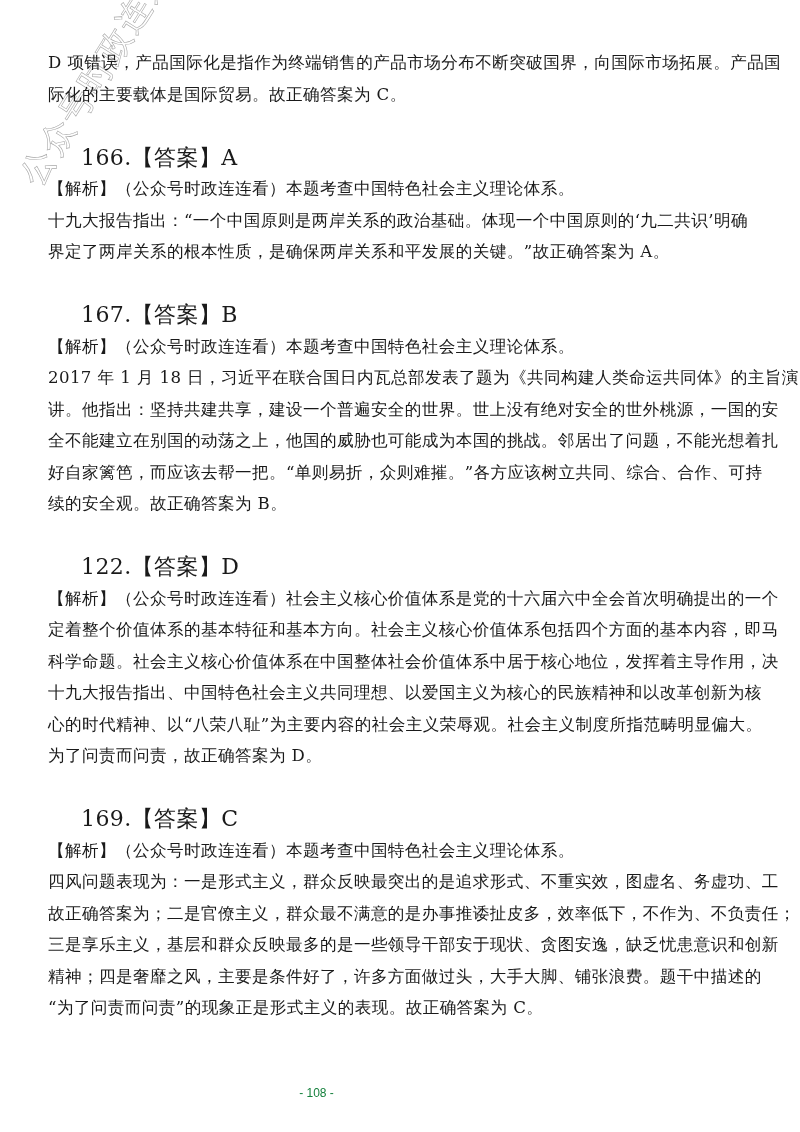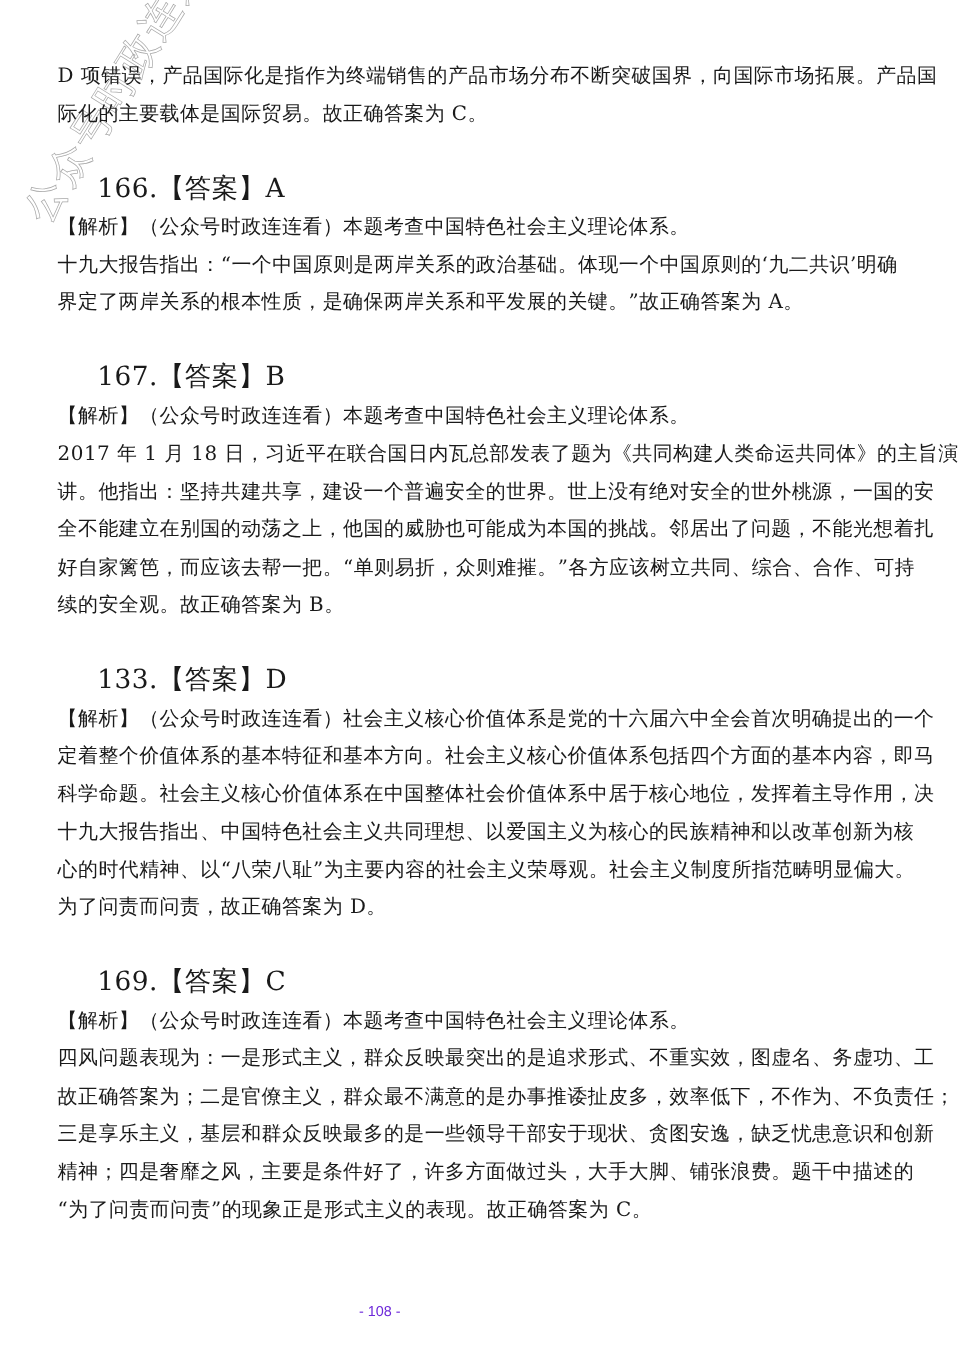--- a/index.html
+++ b/index.html
@@ -4,21 +4,21 @@
 <style>
   html, body { margin: 0; padding: 0; background: #ffffff; }
   body { width: 800px; height: 1132px; position: relative; overflow: hidden;
          font-family: "DejaVu Serif", "Liberation Serif", serif; color: #1a1a1a; }
   .page { position: absolute; left: 48px; top: 47px; width: 704px; }
   .line { height: 31.5px; line-height: 31.5px; font-size: 16.6px; white-space: nowrap;
           letter-spacing: 0.4px; }
   .gap { height: 31.5px; }
   .ans-head { font-size: 22px; margin-left: 33px; }
   .footer { position: absolute; top: 1086px; left: 0; width: 633px; text-align: center;
-            font-size: 12px; font-family: "Liberation Sans", sans-serif; color: #6d28d9; }
+            font-size: 12px; font-family: "Liberation Sans", sans-serif; color: #15803d; }
   .watermark { position: absolute; left: 10px; top: 170px; transform: rotate(-58deg);
                transform-origin: left top; font-size: 34px; letter-spacing: 2px;
                color: transparent; -webkit-text-stroke: 0.6px #9a9a9a;
                font-family: "DejaVu Sans", sans-serif; pointer-events: none; white-space: nowrap;
                opacity: 0.85; }
 </style>
 </head>
 <body>
 
 <div class="watermark">公众号时政连连看</div>
@@ -44,21 +44,21 @@
     <div class="line">【解析】（公众号时政连连看）本题考查中国特色社会主义理论体系。</div>
     <div class="line">2017 年 1 月 18 日，习近平在联合国日内瓦总部发表了题为《共同构建人类命运共同体》的主旨演</div>
     <div class="line">讲。他指出：坚持共建共享，建设一个普遍安全的世界。世上没有绝对安全的世外桃源，一国的安</div>
     <div class="line">全不能建立在别国的动荡之上，他国的威胁也可能成为本国的挑战。邻居出了问题，不能光想着扎</div>
     <div class="line">好自家篱笆，而应该去帮一把。“单则易折，众则难摧。”各方应该树立共同、综合、合作、可持</div>
     <div class="line">续的安全观。故正确答案为 B。</div>
   </div>
   <div class="gap"></div>
 
   <div>
-    <div class="line ans-head"><span>133.</span><span>【答案】</span><span>D</span></div>
+    <div class="line ans-head"><span>122.</span><span>【答案】</span><span>D</span></div>
     <div class="line">【解析】（公众号时政连连看）社会主义核心价值体系是党的十六届六中全会首次明确提出的一个</div>
     <div class="line">定着整个价值体系的基本特征和基本方向。社会主义核心价值体系包括四个方面的基本内容，即马</div>
     <div class="line">科学命题。社会主义核心价值体系在中国整体社会价值体系中居于核心地位，发挥着主导作用，决</div>
     <div class="line">十九大报告指出、中国特色社会主义共同理想、以爱国主义为核心的民族精神和以改革创新为核</div>
     <div class="line">心的时代精神、以“八荣八耻”为主要内容的社会主义荣辱观。社会主义制度所指范畴明显偏大。</div>
     <div class="line">为了问责而问责，故正确答案为 D。</div>
   </div>
   <div class="gap"></div>
 
   <div>

